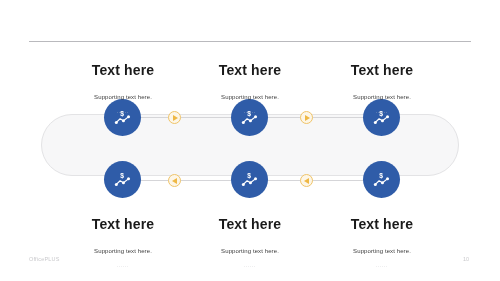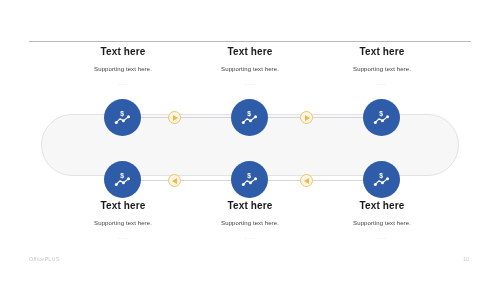--- a/index.html
+++ b/index.html
@@ -101,25 +101,25 @@
     width: 150px;
     text-align: center;
   }
   .block.above { top: 46px; }
   .block.below { top: 200px; }
   .blk-1 { left: 48px; }
   .blk-2 { left: 175px; }
   .blk-3 { left: 307px; }
 
   .blk-title {
-    font-size: 10px;
+    font-size: 14px;
     font-weight: bold;
     color: #1a1a1a;
     letter-spacing: 0.15px;
-    margin: 0;
+    margin: 16px;
   }
   .blk-sub {
     font-size: 6px;
     color: #3c3c3c;
     margin: 9px 0 0 0;
     letter-spacing: 0.1px;
   }
   .blk-dots {
     font-size: 5px;
     color: #c6c6c9;

